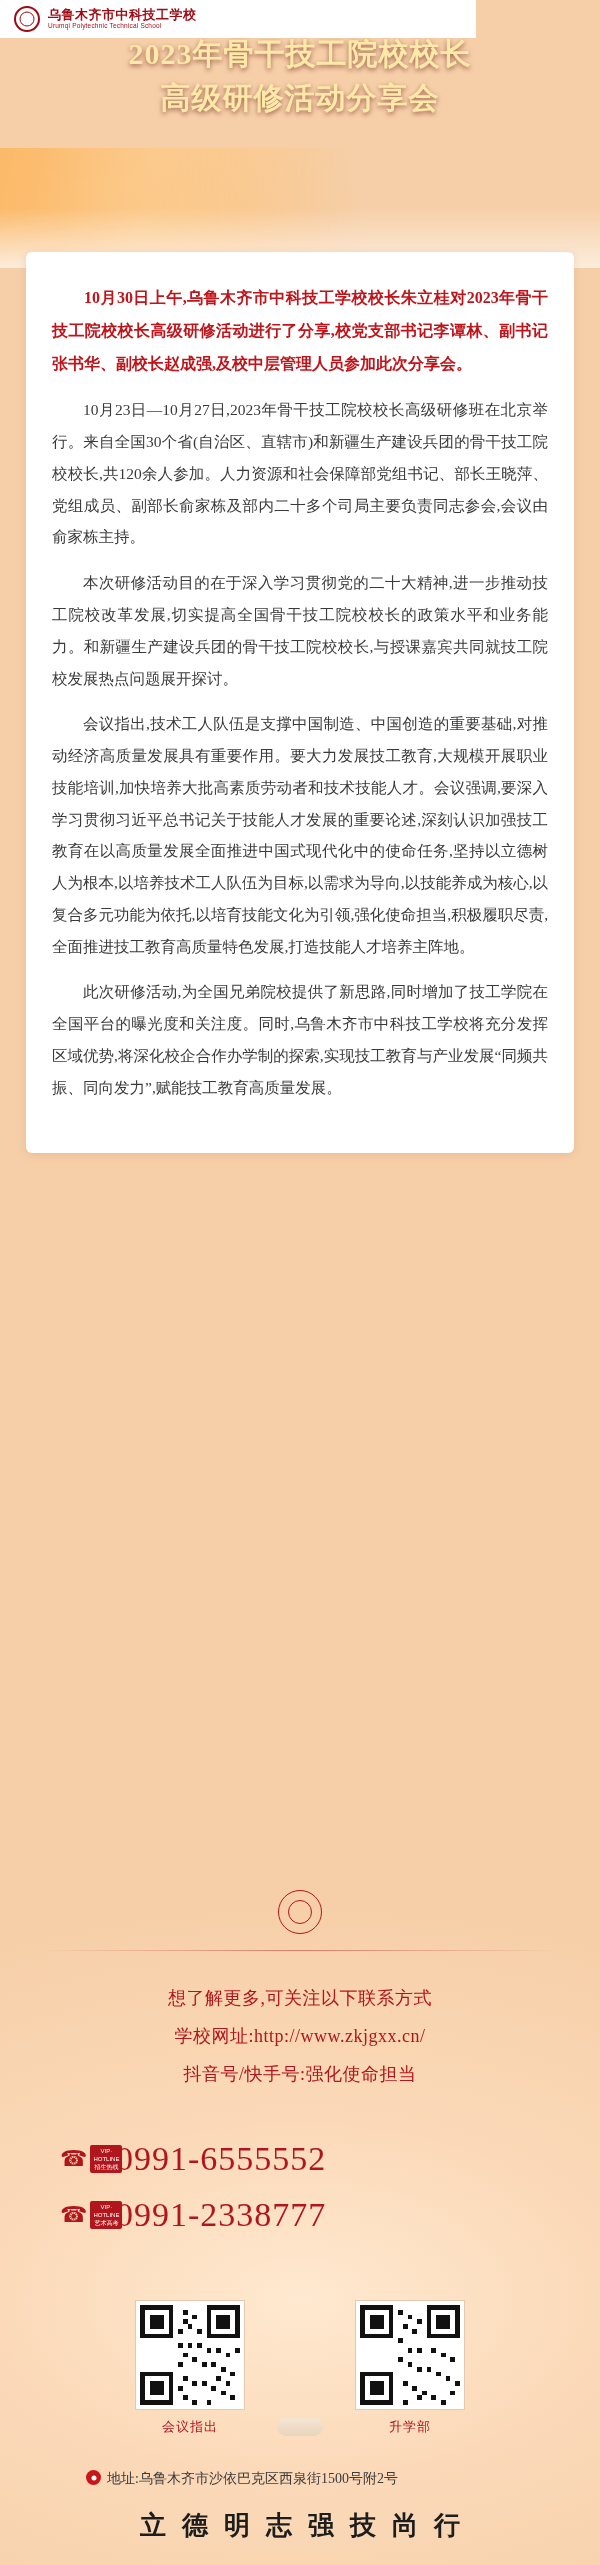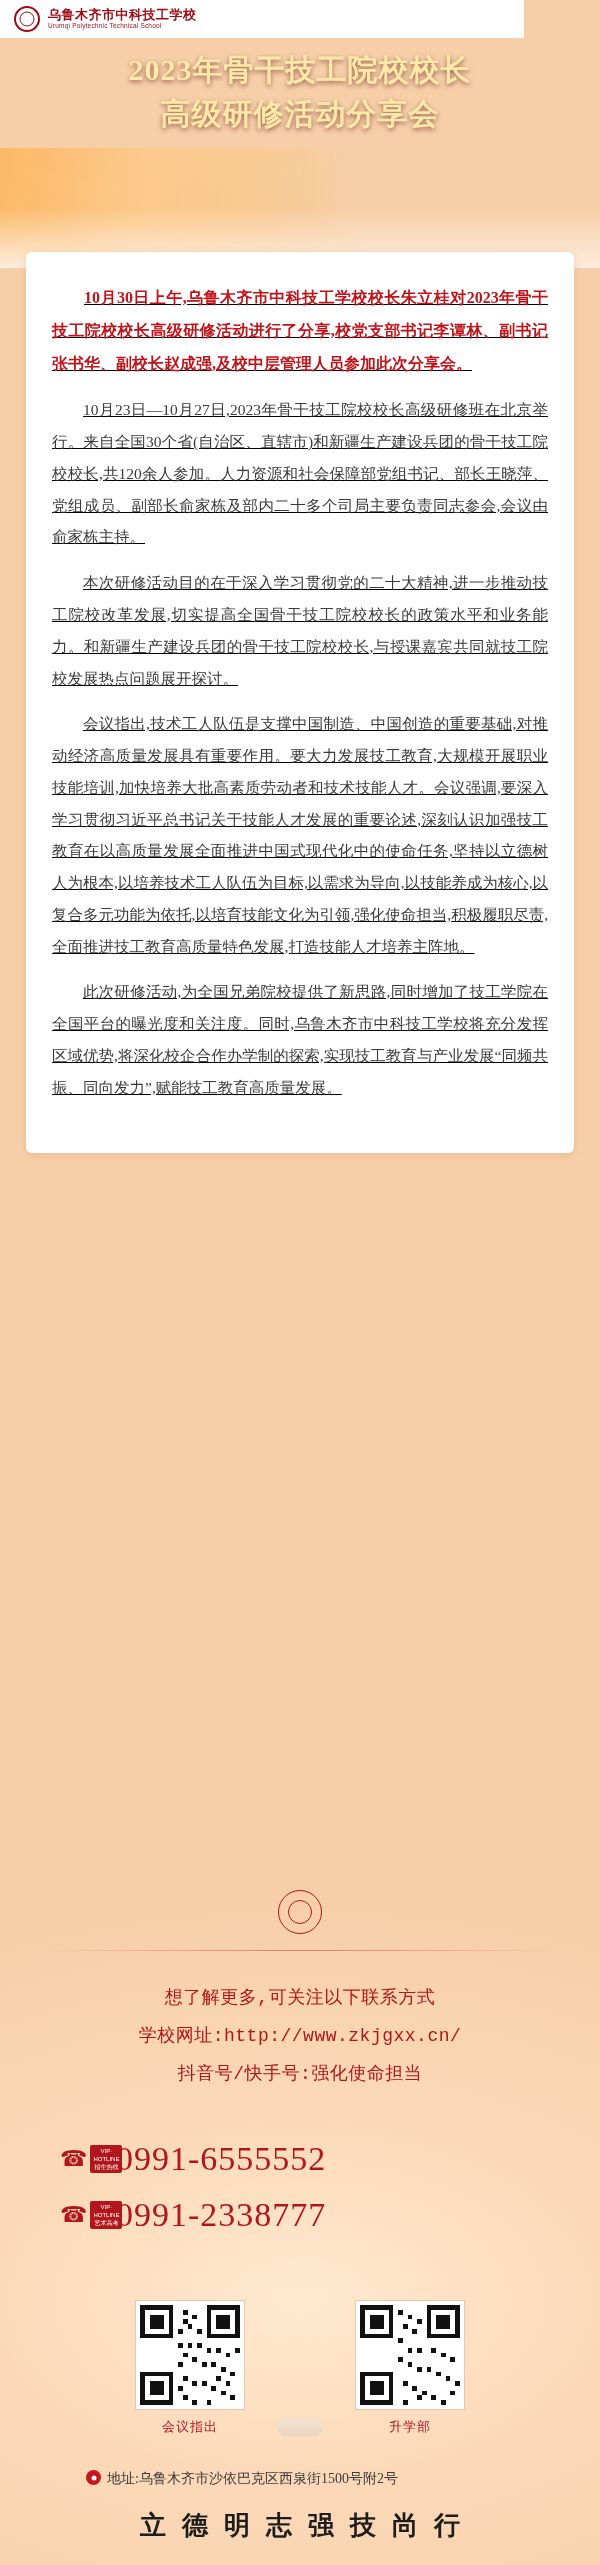--- a/index.html
+++ b/index.html
@@ -13,42 +13,42 @@
     width:600px;
     height:2565px;
     overflow:hidden;
     background:
       radial-gradient(ellipse 700px 400px at 50% 2300px, #ffe9d0 0%, #fbd9b8 45%, #f6cfa8 100%),
       linear-gradient(180deg,#c01010 0%, #b80d0d 5%, #a80b0b 10%, #c8160e 14%, #e8a23a 19%, #f6d9a8 23%, #fdeedd 30%, #fdf0e2 60%, #fbe6d2 100%);
   }
 
   
   .topbar {
-    position:absolute; top:0; left:0; width:524px; height:38px;
+    position:absolute; top:0; left:0; width:476px; height:38px;
     background:#ffffff;
     display:flex; align-items:center; padding-left:14px;
   }
   .logo-circle {
     width:26px; height:26px; border-radius:50%;
     border:2px solid #9e0b12; position:relative; flex:none;
     background:#fff;
   }
   .logo-circle:after {
     content:""; position:absolute; left:50%; top:50%;
     transform:translate(-50%,-50%);
     width:13px; height:13px; border-radius:50%;
     border:1.5px solid #9e0b12;
   }
   .logo-text { margin-left:8px; line-height:1.05; }
   .logo-cn { font-size:13px; color:#9e0b12; font-weight:bold; letter-spacing:.5px; }
   .logo-en { font-size:6.5px; color:#9e0b12; letter-spacing:.2px; margin-top:2px; }
 
   
   .title-block {
-    position:absolute; top:48px; left:0; width:600px;
+    position:absolute; top:32px; left:0; width:600px;
     text-align:center; color:#ffe9a8;
     font-family:"Liberation Serif", serif;
     font-weight:bold;
     text-shadow:0 2px 5px rgba(90,0,0,.55);
   }
   .title-line { font-size:30px; line-height:1.45; letter-spacing:1px; }
 
   
   .ribbon {
     position:absolute; left:0; top:148px; width:600px; height:120px;
@@ -62,21 +62,20 @@
     background:linear-gradient(0deg, rgba(253,240,226,1) 0%, rgba(253,240,226,0) 100%);
   }
 
   
   .card {
     position:absolute; left:26px; top:252px; width:548px;
     background:#ffffff;
     border-radius:6px;
     padding:30px 26px 34px 26px;
     box-shadow:0 2px 10px rgba(150,60,20,.12);
-    text-decoration:underline;
   }
   .card p {
     font-family:"Liberation Serif", serif;
     font-size:15.5px;
     line-height:2.05;
     text-align:justify;
     text-indent:2em;
     color:#3a3a3a;
     margin-bottom:14px;
   }
@@ -100,21 +99,21 @@
     width:22px; height:22px; border-radius:50%; border:1px solid #b1161c;
   }
   .divider {
     position:absolute; left:40px; top:1950px; width:520px; height:1px;
     background:linear-gradient(90deg, rgba(177,22,28,0) 0%, rgba(177,22,28,.45) 50%, rgba(177,22,28,0) 100%);
   }
 
   
   .contact {
     position:absolute; left:0; top:1980px; width:600px; text-align:center;
-    color:#b1161c; font-family:Liberation Mono, monospace;
+    color:#b1161c; font-family:Liberation Serif, serif;
   }
   .contact div { font-size:18px; line-height:2.1; letter-spacing:.5px; }
 
   .hotlines { position:absolute; left:60px; top:2140px; width:480px; }
   .hotline-row {
     display:flex; align-items:center; margin-bottom:18px;
   }
   .hot-badge {
     width:46px; height:38px; flex:none; position:relative;
     display:flex; align-items:center;

